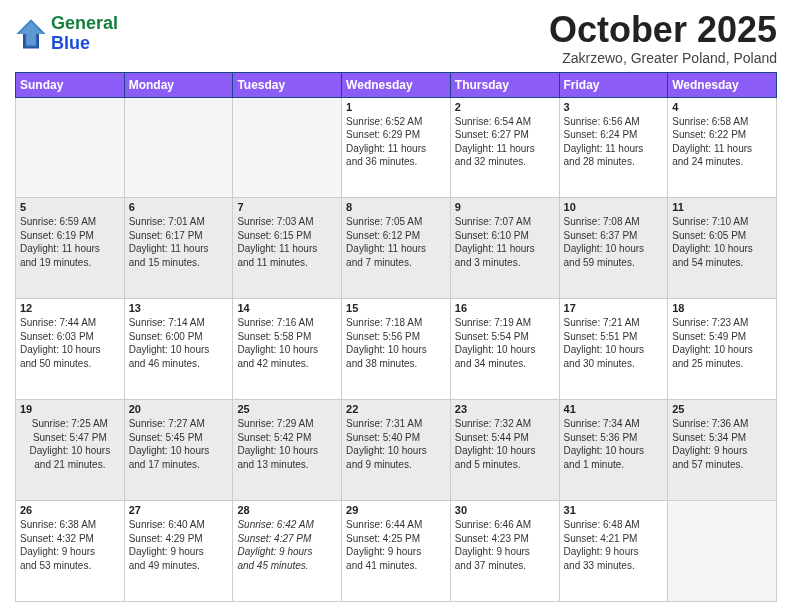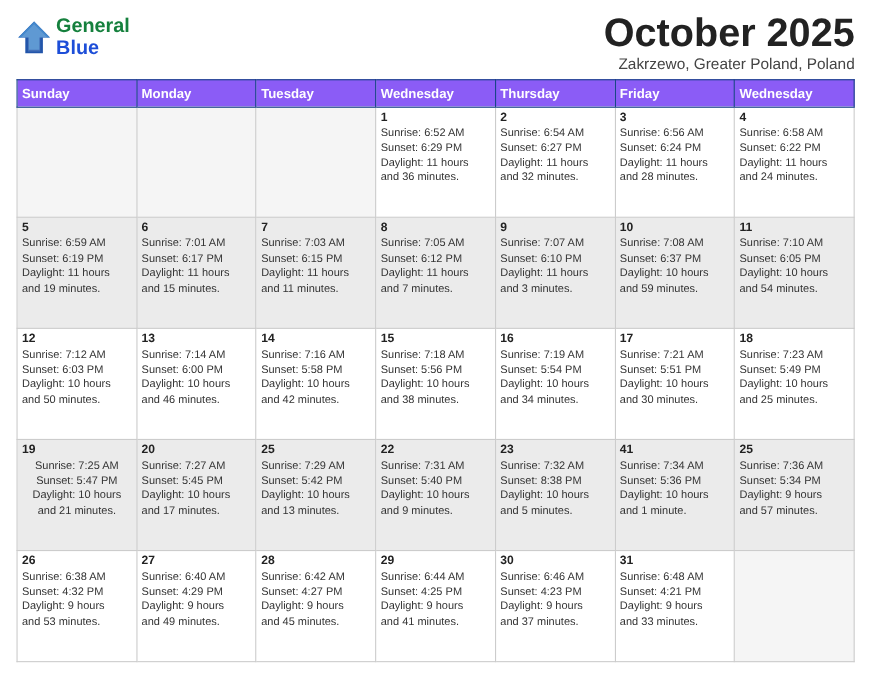--- a/index.html
+++ b/index.html
@@ -214,21 +214,21 @@
             <div class="day-number">11</div>
             <div class="day-info" style="white-space: pre-line;">Sunrise: 7:10 AM
 Sunset: 6:05 PM
 Daylight: 10 hours
 and 54 minutes.</div>
           </td>
         </tr>
         <tr>
           <td>
             <div class="day-number">12</div>
-            <div class="day-info" style="white-space: pre-line;">Sunrise: 7:12 AM
+            <div class="day-info" style="white-space: pre-line;">Sunrise: 7:44 AM
 Sunset: 6:03 PM
 Daylight: 10 hours
 and 50 minutes.</div>
           </td>
           <td>
             <div class="day-number">13</div>
             <div class="day-info" style="white-space: pre-line;">Sunrise: 7:14 AM
 Sunset: 6:00 PM
 Daylight: 10 hours
 and 46 minutes.</div>
@@ -294,21 +294,21 @@
           <td>
             <div class="day-number">22</div>
             <div class="day-info" style="white-space: pre-line;">Sunrise: 7:31 AM
 Sunset: 5:40 PM
 Daylight: 10 hours
 and 9 minutes.</div>
           </td>
           <td>
             <div class="day-number">23</div>
             <div class="day-info" style="white-space: pre-line;">Sunrise: 7:32 AM
-Sunset: 8:38 PM
+Sunset: 5:44 PM
 Daylight: 10 hours
 and 5 minutes.</div>
           </td>
           <td>
             <div class="day-number">41</div>
             <div class="day-info" style="white-space: pre-line;">Sunrise: 7:34 AM
 Sunset: 5:36 PM
 Daylight: 10 hours
 and 1 minute.</div>
           </td>
@@ -330,21 +330,21 @@
           </td>
           <td>
             <div class="day-number">27</div>
             <div class="day-info" style="white-space: pre-line;">Sunrise: 6:40 AM
 Sunset: 4:29 PM
 Daylight: 9 hours
 and 49 minutes.</div>
           </td>
           <td>
             <div class="day-number">28</div>
-            <div class="day-info" style="white-space: pre-line;">Sunrise: 6:42 AM
+            <div class="day-info" style="white-space: pre-line; font-style: italic;">Sunrise: 6:42 AM
 Sunset: 4:27 PM
 Daylight: 9 hours
 and 45 minutes.</div>
           </td>
           <td>
             <div class="day-number">29</div>
             <div class="day-info" style="white-space: pre-line;">Sunrise: 6:44 AM
 Sunset: 4:25 PM
 Daylight: 9 hours
 and 41 minutes.</div>

